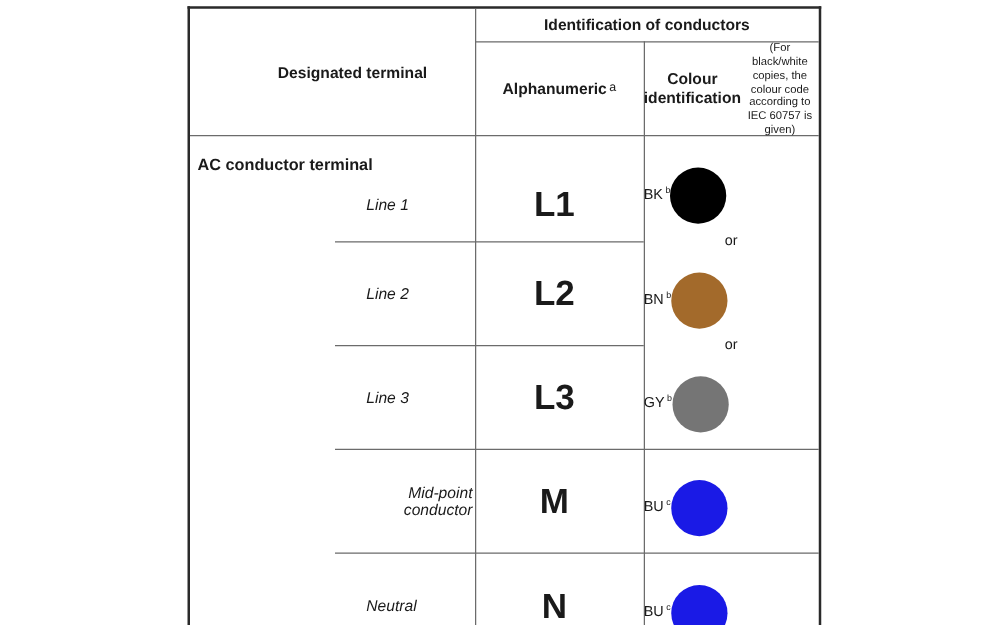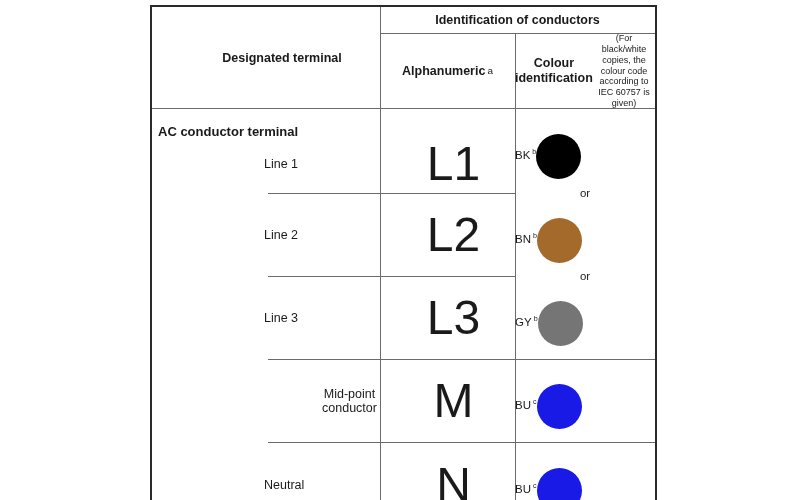--- a/index.html
+++ b/index.html
@@ -20,22 +20,22 @@
   .cell{position:absolute;box-sizing:border-box;display:flex;align-items:center;justify-content:center;}
   .hdr{font-weight:bold;font-size:12.5px;text-align:center;}
   .c-desig{left:0;top:0;width:228px;height:101px;padding-left:32px;}
   .c-idcon{left:228px;top:0;width:275px;height:26px;}
   .c-alpha{left:228px;top:26px;width:135px;height:75px;}
   .c-colid{left:363px;top:26px;width:140px;height:75px;flex-direction:row;text-align:center;}
   .c-colid .t{font-weight:bold;font-size:12.5px;line-height:1.15;max-width:100px;}
   .c-colid .n{font-size:9px;line-height:1.2;max-width:134px;margin-top:1px;text-align:center;}
   sup{font-size:0.62em;vertical-align:super;margin-left:2px;font-weight:normal;}
   .sec{position:absolute;left:6px;top:107px;font-weight:bold;font-size:13px;margin-top:10px;}
-  .term{justify-content:flex-start;text-align:center;font-size:12.5px;left:112px;width:100px;}
-  .code{left:234px;width:135px;font-size:48px;}
+  .term{justify-content:flex-start;text-align:right;font-size:12.5px;left:141px;width:100px;font-style:italic;}
+  .code{left:224px;width:135px;font-size:28px;font-weight:bold;}
   .cc{left:363px;width:148px;flex-direction:row;justify-content:flex-start;
       align-items:center;padding-top:8px;}
   .clabel{font-size:11.5px;}
   .circle{width:45px;height:45px;border-radius:50%;margin-top:3px;}
   .r1{top:101px;height:85px;}
   .r1.term,.r1.code{padding-top:26px;}
   .r2{top:186px;height:83px;}
   .r3{top:269px;height:83px;}
   .r4{top:352px;height:83px;}
   .r5{top:435px;height:85px;}
@@ -86,21 +86,21 @@
         <div class="circle" style="background-color: rgb(163, 106, 43);"></div>
       </div>
 
       <div class="cell term r3">Line 3</div>
       <div class="cell code r3">L3</div>
       <div class="cell cc r3">
         <span class="clabel"><span>GY</span><sup>b</sup></span>
         <div class="circle" style="background-color: rgb(117, 117, 117);"></div>
       </div>
 
-      <div class="cell term r4" style="width:85px;margin-left:43px;">Mid-point conductor</div>
+      <div class="cell term r4" style="width:85px;">Mid-point conductor</div>
       <div class="cell code r4">M</div>
       <div class="cell cc r4">
         <span class="clabel"><span>BU</span><sup>c</sup></span>
         <div class="circle" style="background-color: rgb(26, 26, 230);"></div>
       </div>
 
       <div class="cell term r5">Neutral</div>
       <div class="cell code r5">N</div>
       <div class="cell cc r5">
         <span class="clabel"><span>BU</span><sup>c</sup></span>

